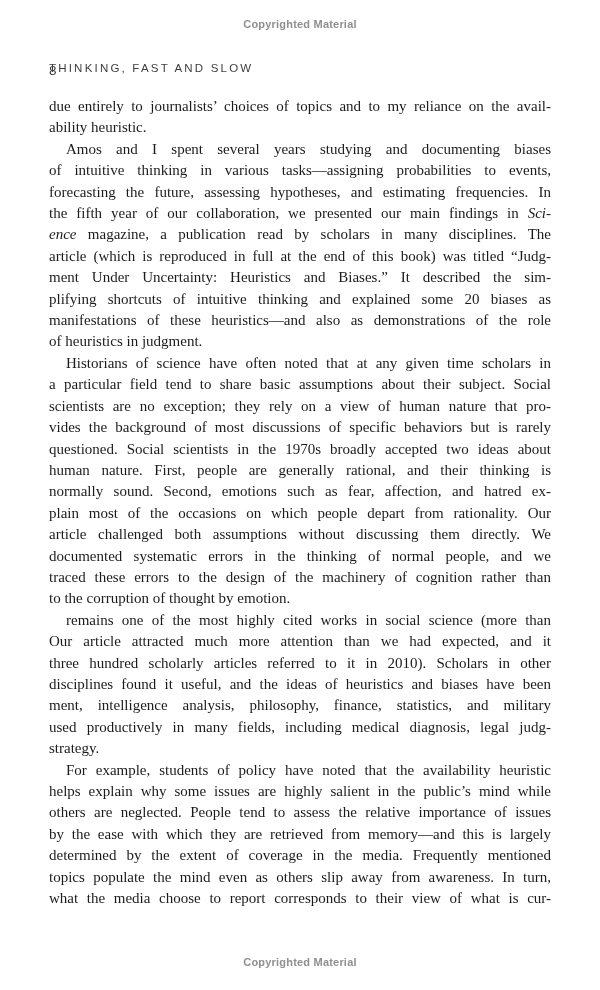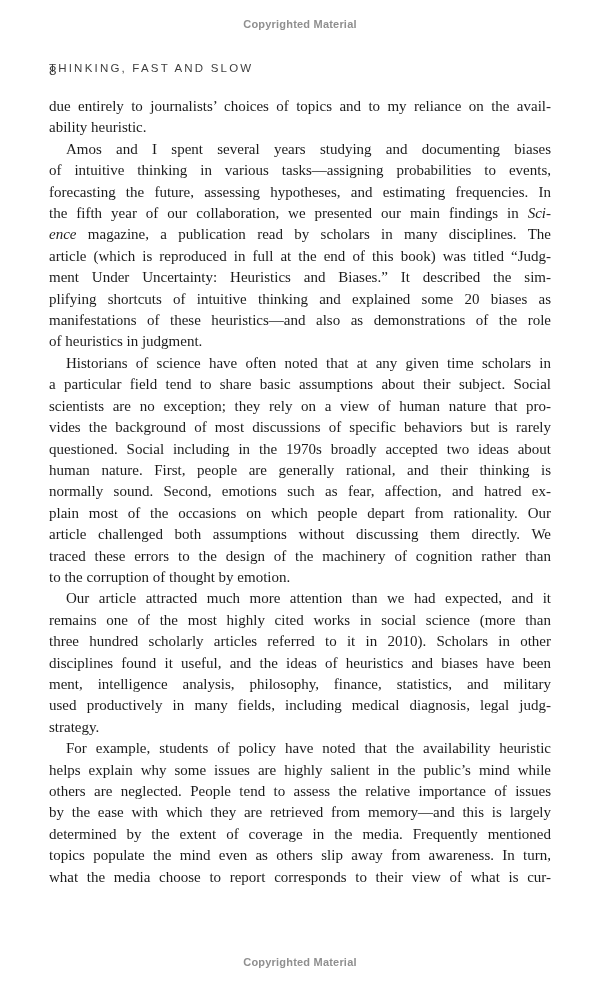--- a/index.html
+++ b/index.html
@@ -88,31 +88,32 @@
         <div class="line">ment Under Uncertainty: Heuristics and Biases.” It described the sim-</div>
         <div class="line">plifying shortcuts of intuitive thinking and explained some 20 biases as</div>
         <div class="line">manifestations of these heuristics—and also as demonstrations of the role</div>
         <div class="line endline">of heuristics in judgment.</div>
       </div>
       <div class="para indent">
         <div class="line">Historians of science have often noted that at any given time scholars in</div>
         <div class="line">a particular field tend to share basic assumptions about their subject. Social</div>
         <div class="line">scientists are no exception; they rely on a view of human nature that pro-</div>
         <div class="line">vides the background of most discussions of specific behaviors but is rarely</div>
-        <div class="line">questioned. Social including in the 1970s broadly accepted two ideas about</div>
+        <div class="line">questioned. Social scientists in the 1970s broadly accepted two ideas about</div>
         <div class="line">human nature. First, people are generally rational, and their thinking is</div>
         <div class="line">normally sound. Second, emotions such as fear, affection, and hatred ex-</div>
         <div class="line">plain most of the occasions on which people depart from rationality. Our</div>
         <div class="line">article challenged both assumptions without discussing them directly. We</div>
+        <div class="line">documented systematic errors in the thinking of normal people, and we</div>
         <div class="line">traced these errors to the design of the machinery of cognition rather than</div>
         <div class="line endline">to the corruption of thought by emotion.</div>
       </div>
       <div class="para indent">
+        <div class="line">remains one of the most highly cited works in social science (more than</div>
         <div class="line">Our article attracted much more attention than we had expected, and it</div>
-        <div class="line">remains one of the most highly cited works in social science (more than</div>
         <div class="line">three hundred scholarly articles referred to it in 2010). Scholars in other</div>
         <div class="line">disciplines found it useful, and the ideas of heuristics and biases have been</div>
         <div class="line">ment, intelligence analysis, philosophy, finance, statistics, and military</div>
         <div class="line">used productively in many fields, including medical diagnosis, legal judg-</div>
         <div class="line endline">strategy.</div>
       </div>
       <div class="para indent">
         <div class="line">For example, students of policy have noted that the availability heuristic</div>
         <div class="line">helps explain why some issues are highly salient in the public’s mind while</div>
         <div class="line">others are neglected. People tend to assess the relative importance of issues</div>

